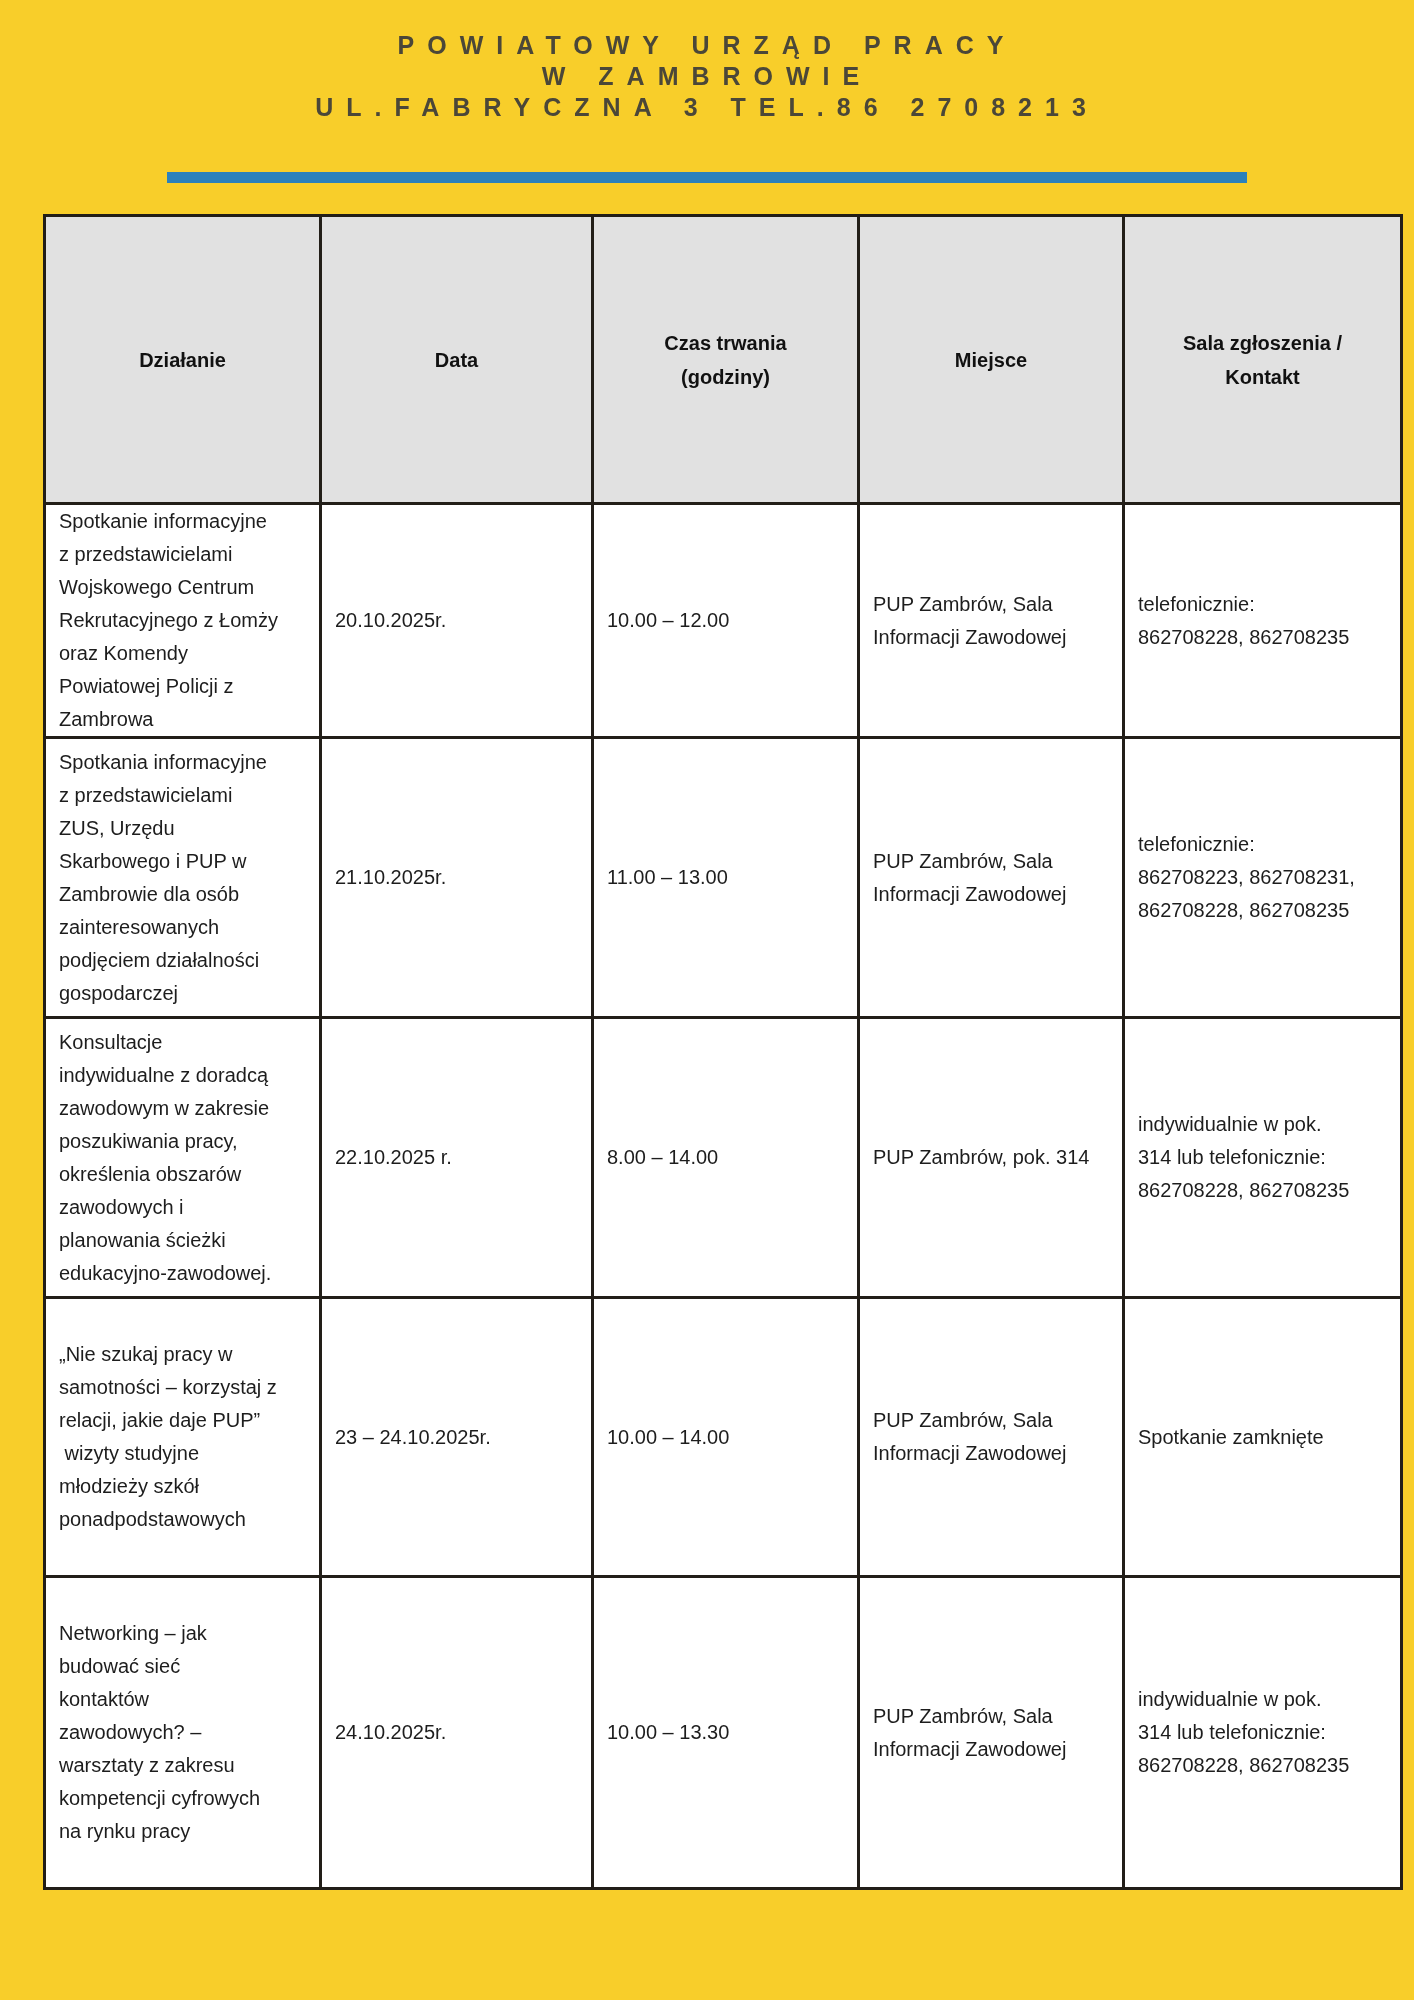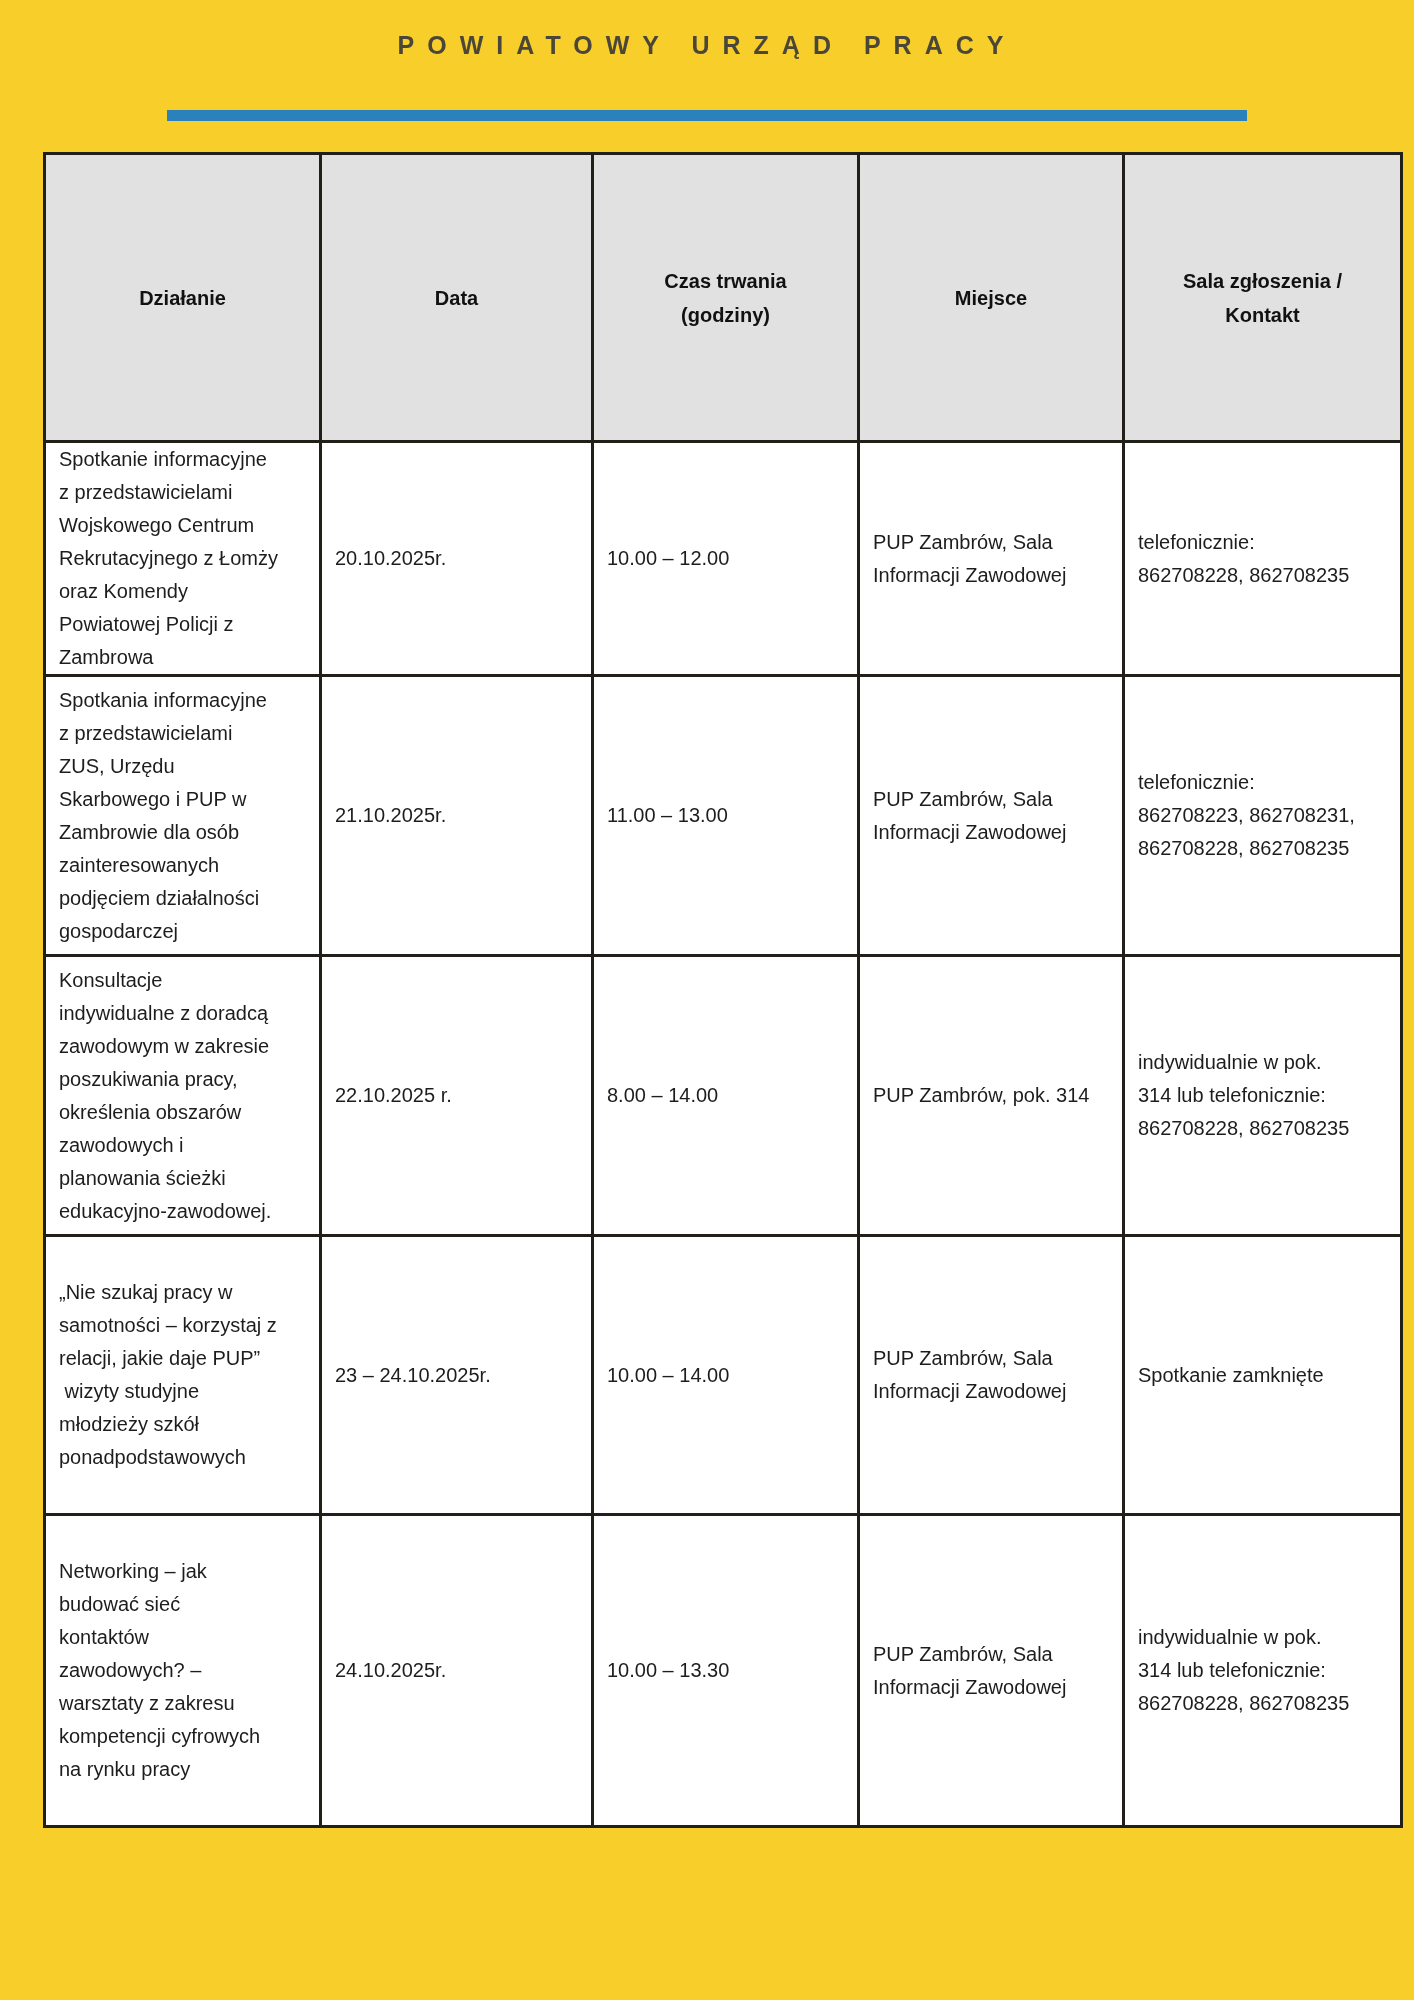--- a/index.html
+++ b/index.html
@@ -68,20 +68,22 @@
   tbody tr:nth-child(2){height:280px;}
   tbody tr:nth-child(3){height:280px;}
   tbody tr:nth-child(4){height:279px;}
   tbody tr:nth-child(5){height:312px;}
 </style>
 </head>
 <body>
 
 <header class="masthead">
   <div class="masthead-line">POWIATOWY URZĄD PRACY</div>
+  <div class="masthead-line">W ZAMBROWIE</div>
+  <div class="masthead-line">UL.FABRYCZNA 3 TEL.86 2708213</div>
 </header>
 
 <div class="accent-bar"></div>
 
 <table class="schedule">
   <colgroup>
     <col style="width:276px">
     <col style="width:272px">
     <col style="width:266px">
     <col style="width:265px">

